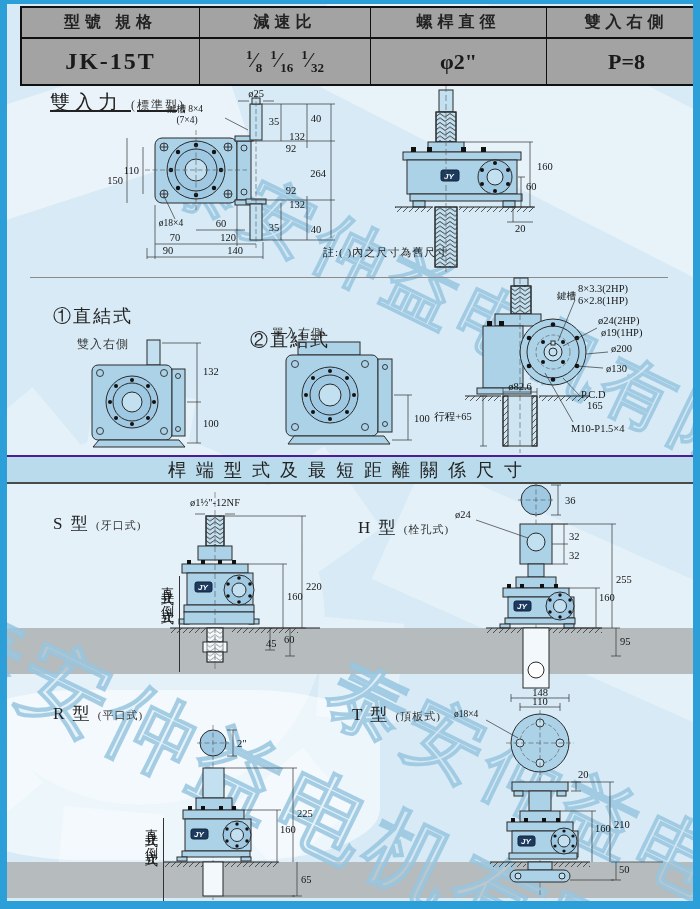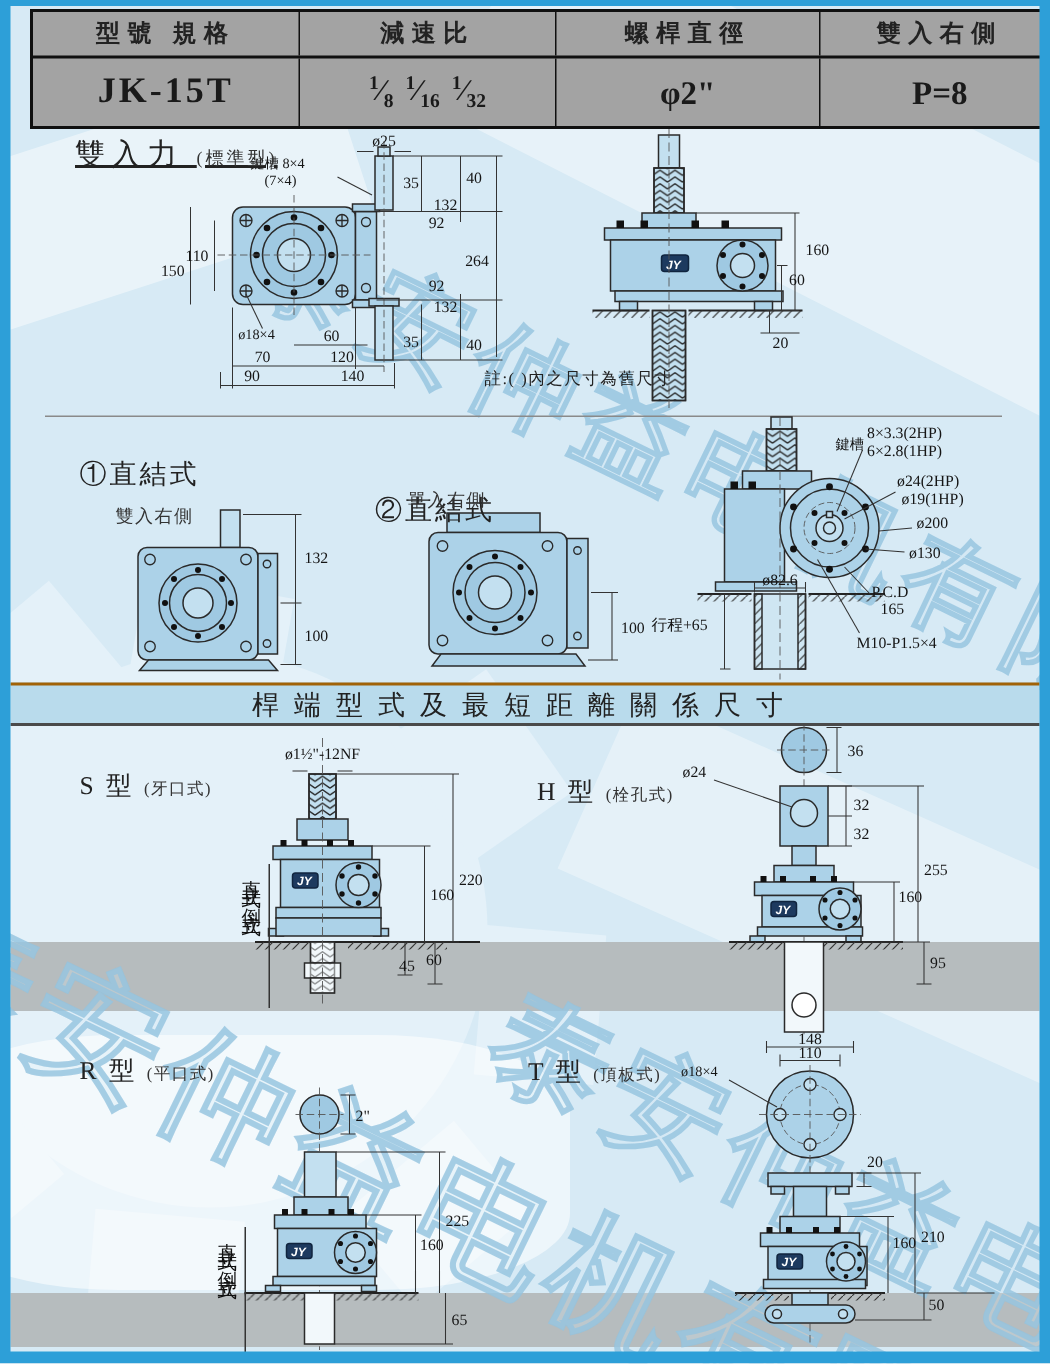--- a/index.html
+++ b/index.html
@@ -30,21 +30,21 @@
   .frac .fn{vertical-align:super;font-size:13px;}
   .frac .fs{font-size:20px;}
   .frac .fd{vertical-align:sub;font-size:13px;}
   
   .sec-title{position:absolute;z-index:4;font-size:20px;letter-spacing:4px;color:#222;}
   .sec-sub{font-size:12px;letter-spacing:2px;color:#333;}
   .type-title{position:absolute;z-index:4;font-size:17px;letter-spacing:2px;color:#222;}
   .type-sub{font-size:11px;letter-spacing:1px;color:#333;}
   .note{position:absolute;z-index:4;font-size:11px;letter-spacing:1px;color:#222;}
   .banner{position:absolute;left:7px;right:7px;top:455px;height:25px;z-index:4;
-          background:#b9dbec;border-top:2px solid #a16207;border-bottom:2px solid #4a4a4a;
+          background:#b9dbec;border-top:2px solid #4c1d95;border-bottom:2px solid #4a4a4a;
           display:flex;align-items:center;justify-content:center;
           font-size:18px;letter-spacing:10px;color:#222;}
   .band{position:absolute;left:7px;right:7px;z-index:1;background:#b6bcbe;}
   .divider{position:absolute;left:30px;right:32px;top:277px;height:1px;background:#8a8a8a;z-index:3;}
   .mountlbl{position:absolute;z-index:5;display:flex;flex-direction:column;align-items:center;
             border-right:1px solid #333;padding-right:3px;}
   .mountlbl span{writing-mode:vertical-rl;font-size:13px;letter-spacing:3px;color:#111;}
   .mountlbl .gap{height:10px;}
   svg{position:absolute;z-index:3;overflow:visible;}
   svg text{font-family:"Liberation Serif",serif;fill:#151515;}

